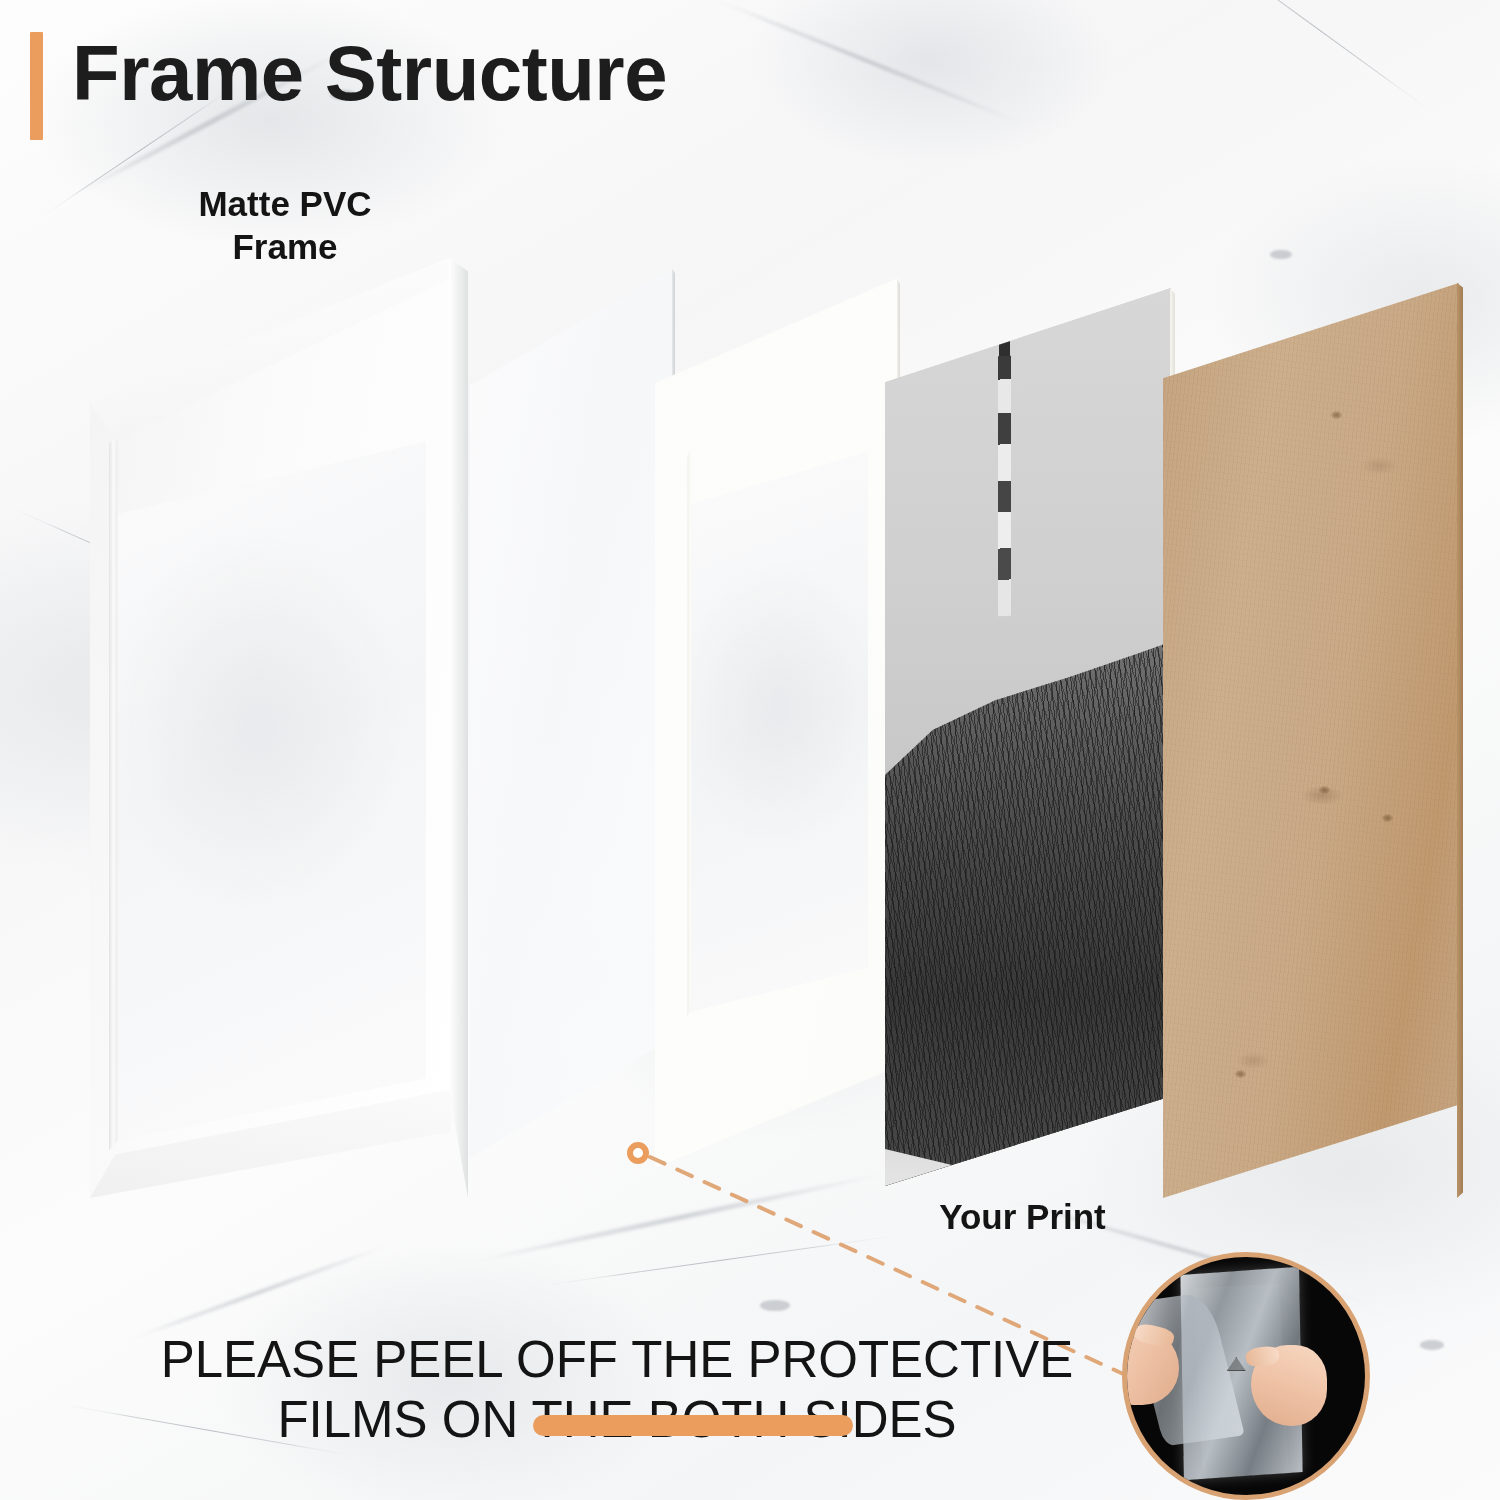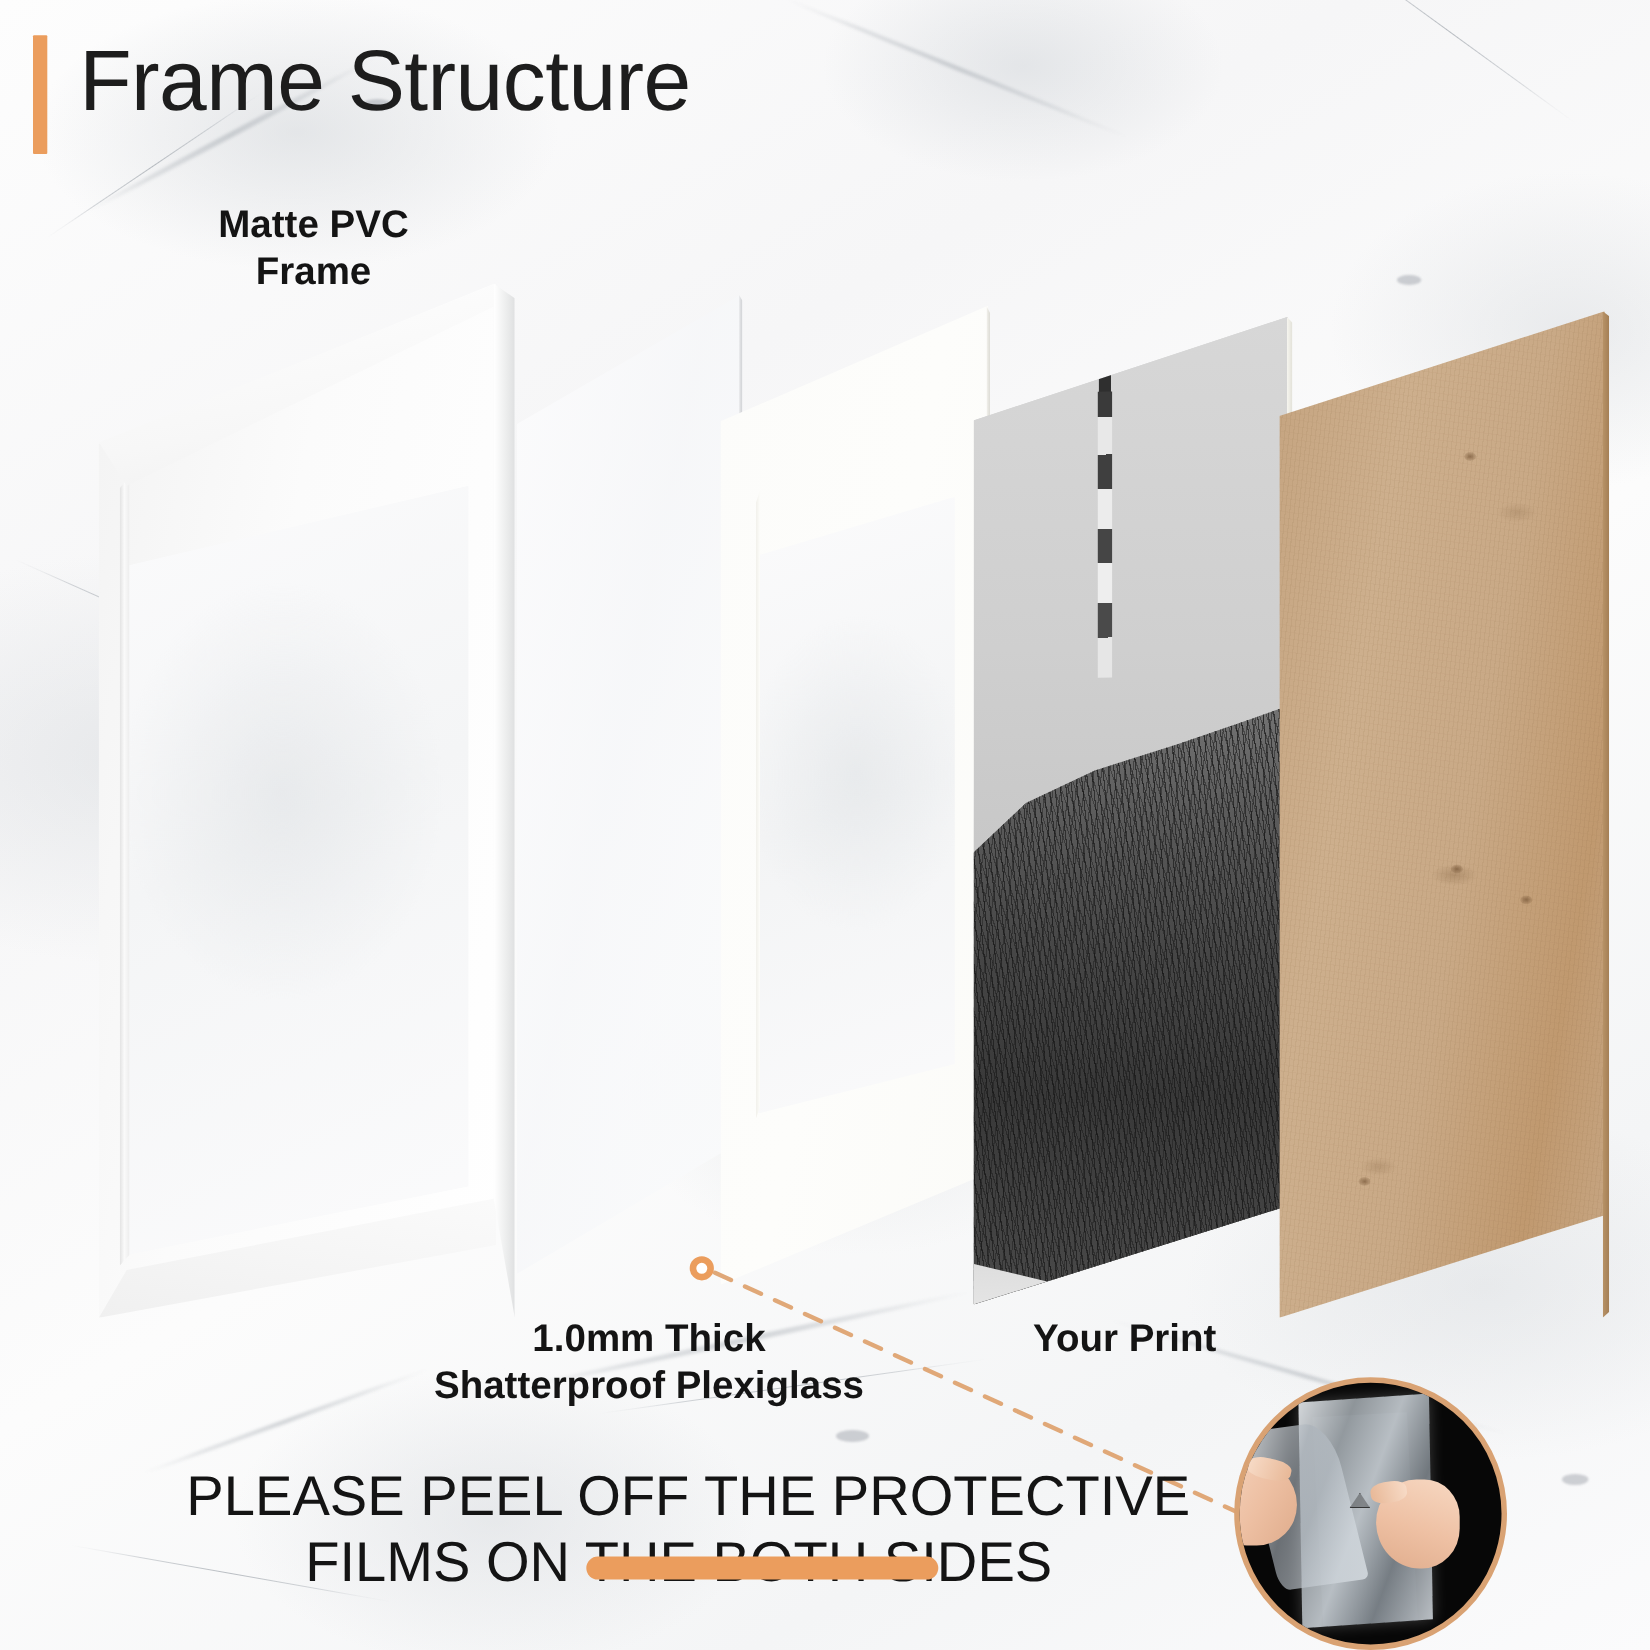--- a/index.html
+++ b/index.html
@@ -52,21 +52,21 @@
     position: absolute;
     left: 30px; top: 32px;
     width: 13px; height: 108px;
     background: #eb9d5d;
     border-radius: 1px;
   }
   .page-title {
     position: absolute;
     left: 72px; top: 28px;
     font-size: 78px;
-    font-weight: 400;
+    font-weight: 700;
     letter-spacing: -0.5px;
     color: #1d1d1d;
     white-space: nowrap;
   }
 
   
   .label {
     position: absolute;
     font-size: 35px;
     line-height: 1.22;
@@ -349,21 +349,21 @@
 
   
   .notice {
     position: absolute;
     left: 152px; top: 1330px;
     width: 930px;
     font-size: 51px;
     line-height: 1.18;
     font-weight: 400;
     color: #141414;
-    text-align: right;
+    text-align: center;
     white-space: pre-line;
   }
   .notice-highlight {
     position: absolute;
     left: 533px; top: 1415px;
     width: 320px; height: 21px;
     background: #eb9d5d;
     border-radius: 11px;
   }
   .notice-line2 {
@@ -439,22 +439,20 @@
   <div class="layer mdf-wrap">
     <div class="mdf-face"></div>
     <div class="mdf-grain"></div>
     <div class="mdf-knot" style="left:52%; top:55%;"></div>
     <div class="mdf-knot" style="left:73%; top:58%;"></div>
     <div class="mdf-knot" style="left:24%; top:86%;"></div>
     <div class="mdf-knot" style="left:56%; top:14%;"></div>
     <div class="mdf-edge"></div>
   </div>
 
-  <div class="label lbl-plexi">1.0mm Thick
-Shatterproof Plexiglass</div>
   <div class="label lbl-print">Your Print</div>
 
   <svg class="connector" viewBox="0 0 1500 1500">
     <line x1="650" y1="1157" x2="1180" y2="1400" stroke="#e0a878" stroke-width="4" stroke-dasharray="16 14" stroke-linecap="round"></line>
   </svg>
   <div class="marker-dot"></div>
 
   <div class="inset-circle">
     <div class="inset-film-shadow"></div>
     <div class="inset-film"></div>

